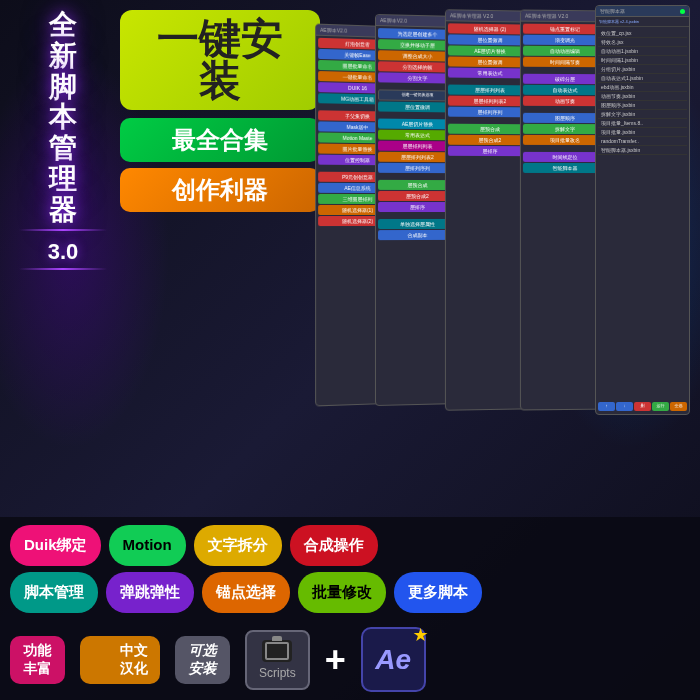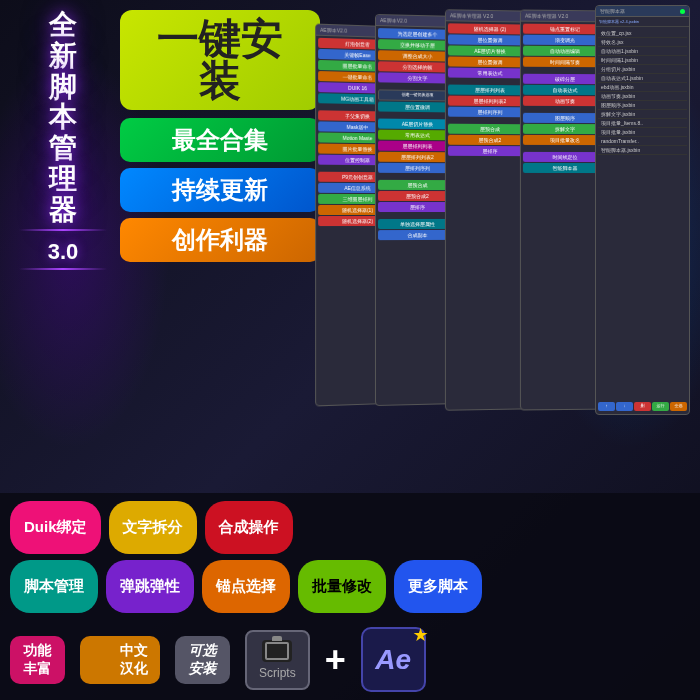--- a/index.html
+++ b/index.html
@@ -245,21 +245,21 @@
 
     .tag-row {
       display: flex;
       gap: 8px;
       margin-bottom: 6px;
       flex-wrap: wrap;
     }
 
     .tag-item {
       border-radius: 20px;
-      padding: 17px 14px;
+      padding: 11px 14px;
       font-size: 15px;
       font-weight: 700;
       color: white;
       cursor: pointer;
     }
 
     .tag-pink { background: #ee1177; }
     .tag-green { background: #11cc55; color: #000; }
     .tag-blue { background: #2255ee; }
     .tag-yellow { background: #ddaa00; }
@@ -431,23 +431,20 @@
     <span class="title-version">3.0</span>
     <div class="deco-line"></div>
   </div>
 
   <div class="center-content">
     <div class="install-badge">
       <div class="badge-text">一键安装</div>
     </div>
     <div class="green-badge">
       <div class="badge-text">最全合集</div>
-    </div>
-    <div class="blue-badge">
-      <div class="badge-text">持续更新</div>
     </div>
     <div class="orange-badge">
       <div class="badge-text">创作利器</div>
     </div>
   </div>
 
   <div class="ui-screenshots">
 
     <div class="ui-panel panel-1">
       <div class="panel-header">
@@ -579,20 +576,21 @@
         <div class="panel-btn btn-orange" style="flex:1; font-size:4px;">全选</div>
       </div>
     </div>
 
   </div>
 
   <div class="bottom-section">
 
     <div class="tag-row">
       <div class="tag-item tag-pink">Duik绑定</div>
+      <div class="tag-item tag-green">Motion</div>
       <div class="tag-item tag-yellow">文字拆分</div>
       <div class="tag-item tag-red">合成操作</div>
     </div>
 
     <div class="tag-row">
       <div class="tag-item tag-teal">脚本管理</div>
       <div class="tag-item tag-purple">弹跳弹性</div>
       <div class="tag-item tag-orange">锚点选择</div>
       <div class="tag-item tag-lime">批量修改</div>
       <div class="tag-item tag-blue">更多脚本</div>

